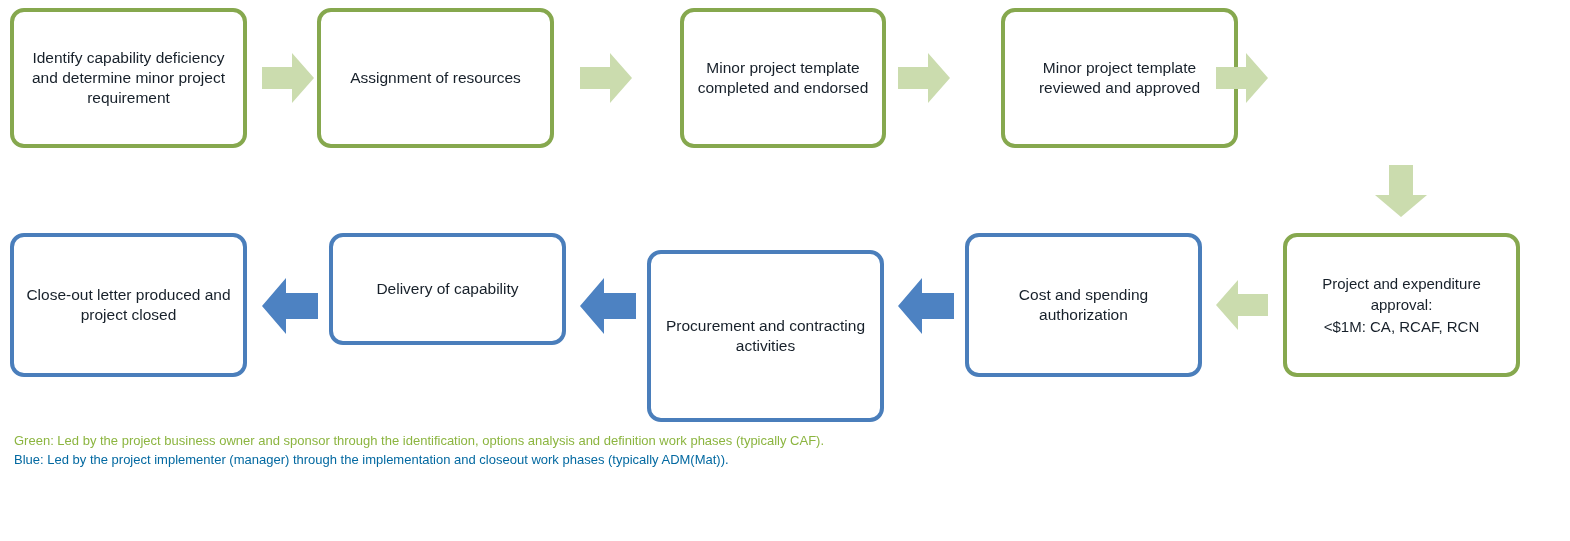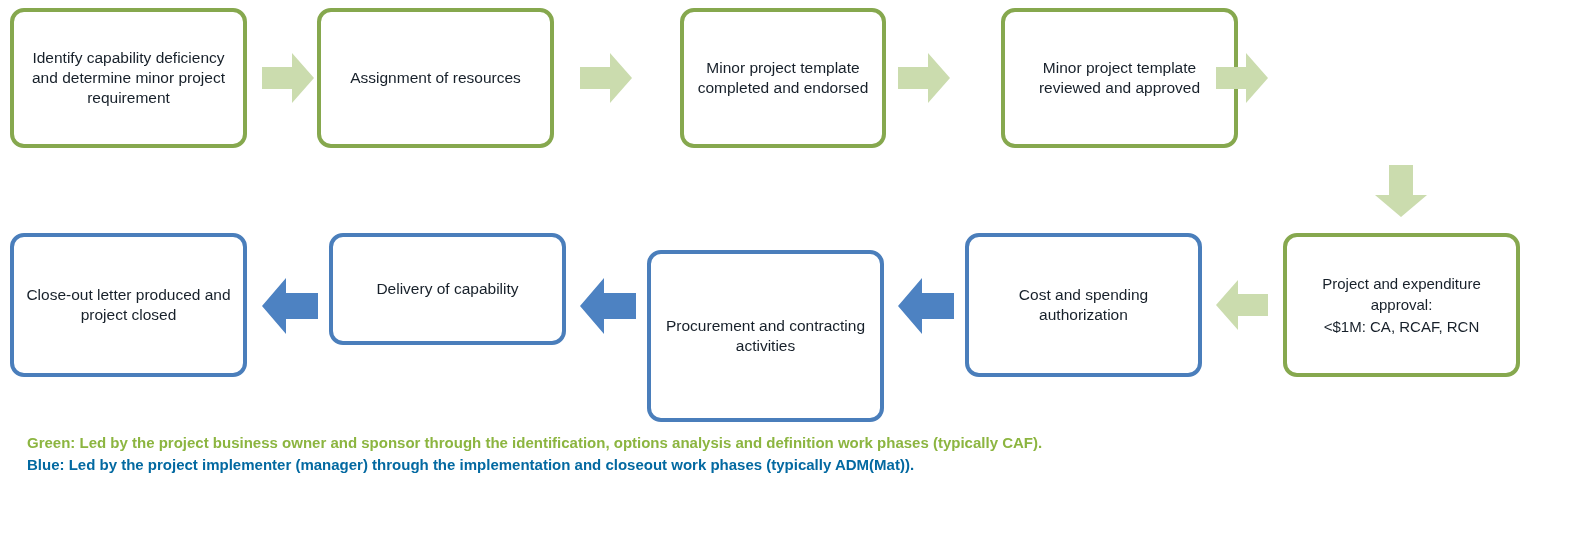--- a/index.html
+++ b/index.html
@@ -48,25 +48,25 @@
   }
   .node.approval .ln { display: block; white-space: nowrap; }
 
   
   .arrow { position: absolute; }
   .arrow svg { display: block; }
 
   
   #legend {
     position: absolute;
-    left: 27px;
+    left: 14px;
     top: 432px;
     width: 1540px;
-    font-size: 15px;
-    font-weight: bold;
+    font-size: 13px;
+    font-weight: normal;
     line-height: 1.45;
   }
   #legend .lg-line { display: block; }
   #legend .lg-green { color: #8cb540; }
   #legend .lg-blue  { color: #0369a1; }
 </style>
 </head>
 <body>
 
 <div id="flow-canvas">

